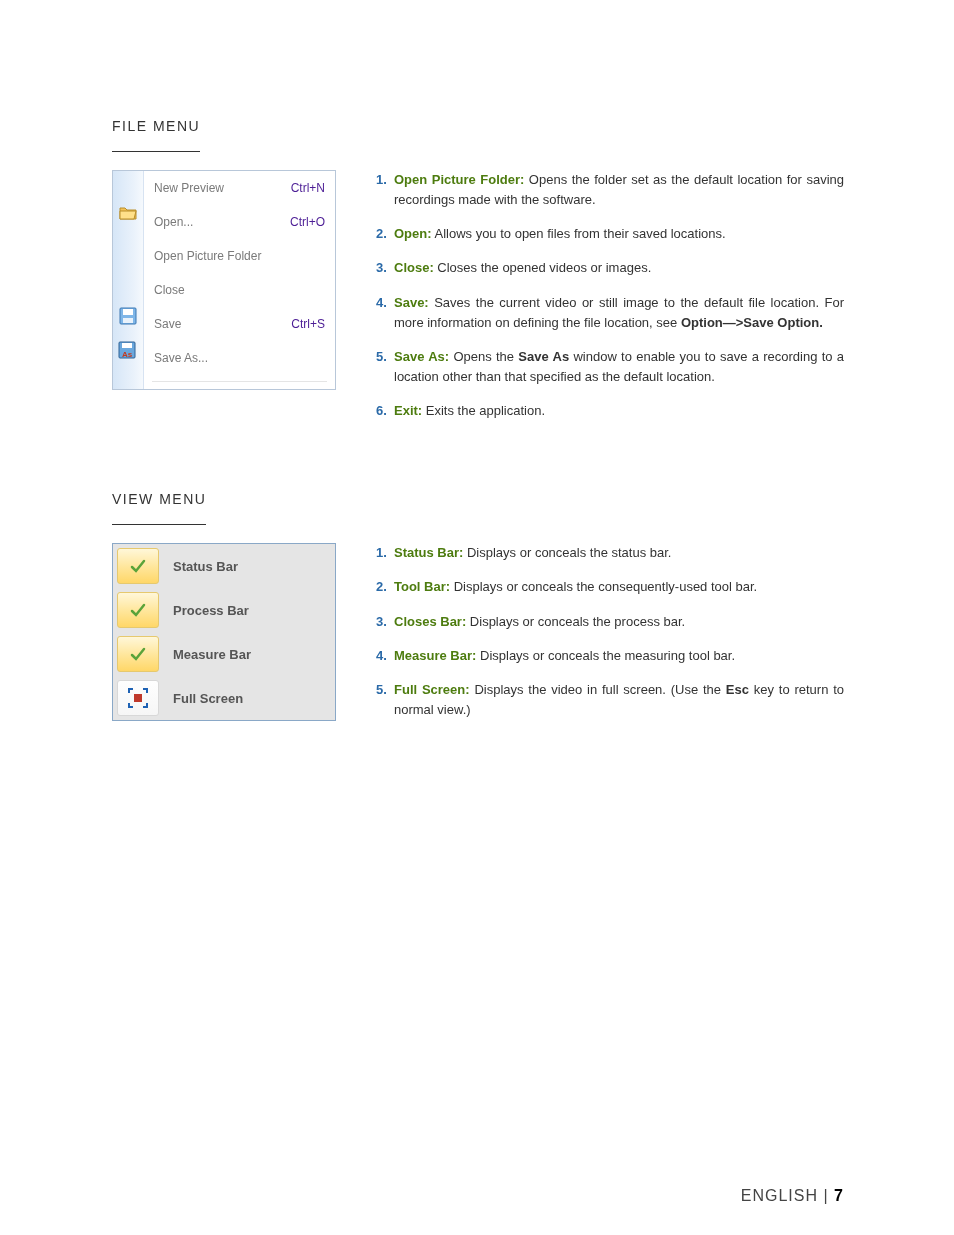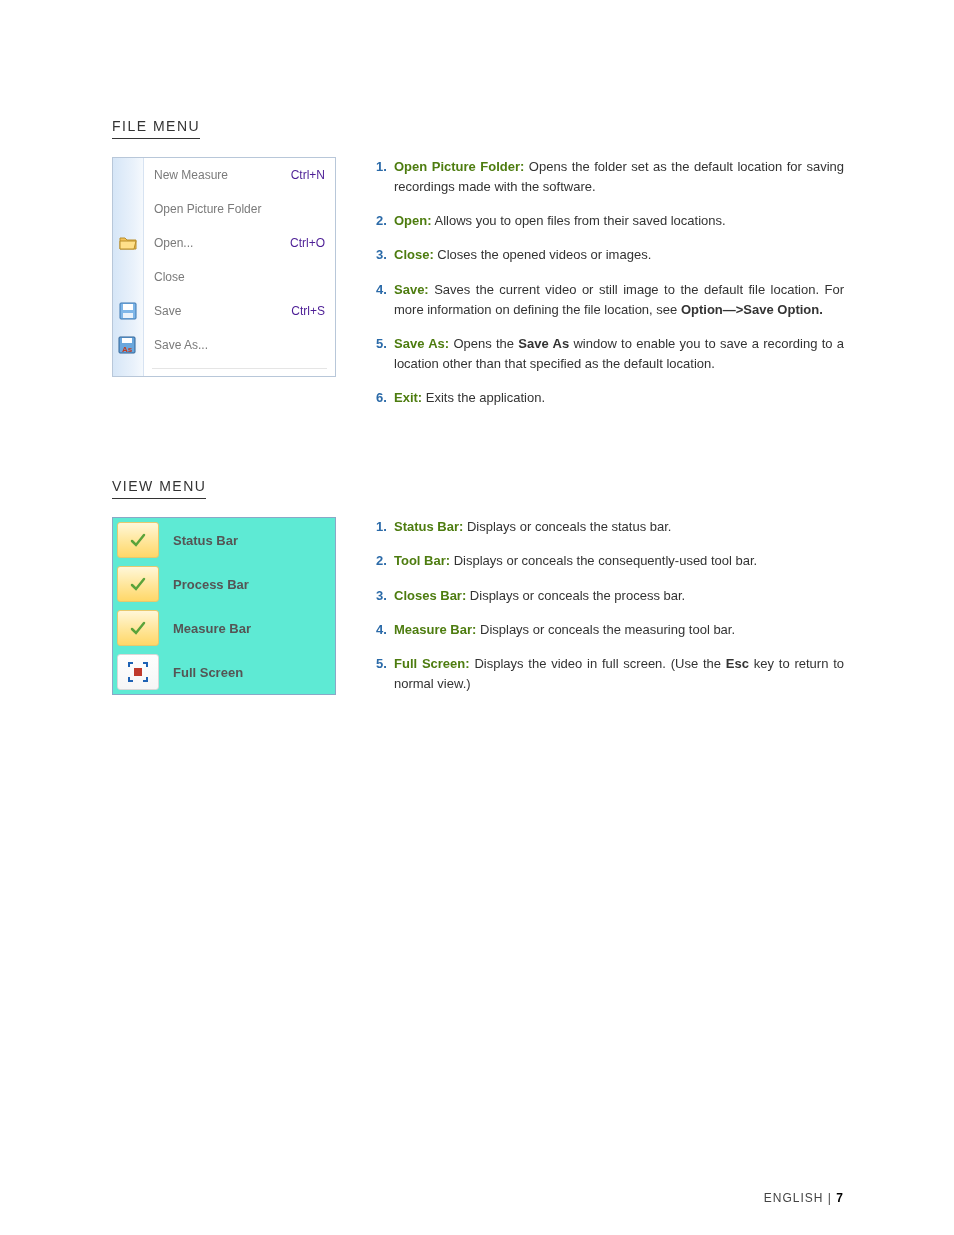--- a/index.html
+++ b/index.html
@@ -9,52 +9,52 @@
     color:#333;font-size:13px;position:relative;
   }
   .page{padding:118px 110px 0 112px;}
   .section-title{
     color:#2b6aa8;font-size:20px;letter-spacing:1.5px;
     font-weight:400;margin:0 0 38px 0;
   }
   .subsection-title{
     font-size:14px;letter-spacing:1.5px;color:#333;
     border-bottom:1px solid #333;display:inline-block;
-    padding-bottom:4px;margin:0 0 18px 0;
+    padding-bottom:17px;margin:0 0 18px 0;
   }
   .block{display:flex;gap:40px;margin-bottom:56px;}
   .menu-col{flex:0 0 224px;}
   .desc-col{flex:1;}
 
   
   .win-menu{
     border:1px solid #b8c7d9;background:#fff;font-size:12px;
     font-family:"Segoe UI",Tahoma,sans-serif;color:#555;
   }
   .win-menu .row{display:flex;align-items:center;height:34px;}
   .win-menu .gutter{
-    width:30px;height:34px;display:flex;align-items:center;
+    width:30px;height:34px;display:flex;
     justify-content:center;
     background:linear-gradient(to right,#d6e6f7 0%,#eaf2fb 70%,#f5f9fd 100%);
     border-right:1px solid #d7e3f2;
   }
   .win-menu .cell{
     flex:1;display:flex;align-items:center;justify-content:space-between;
     padding:0 10px 0 10px;
   }
   .win-menu .label{color:#7a7a7a;}
   .win-menu .kbd{color:#4c1d95;}
   .win-menu .sep-row{display:flex;}
   .win-menu .sep-line{
     flex:1;border-top:1px solid #e5e5e5;margin:6px 8px 6px 8px;
   }
 
   
   .view-menu{
-    border:1px solid #8aa8c7;background:#5eead4;
+    border:1px solid #8aa8c7;background:#e5e5e5;
     font-family:"Segoe UI",Tahoma,sans-serif;font-size:13px;color:#4a4a4a;
   }
   .view-menu .vrow{display:flex;align-items:center;height:44px;}
   .view-menu .vicon{
     width:40px;height:34px;margin:4px 0 4px 4px;
     display:flex;align-items:center;justify-content:center;
     background:linear-gradient(to bottom,#fff7d9 0%,#ffe79e 50%,#ffd768 100%);
     border:1px solid #e6c96e;border-radius:3px;
   }
   .view-menu .vrow:last-child .vicon{
@@ -69,62 +69,62 @@
     display:flex;margin-bottom:14px;line-height:1.55;text-align:justify;
   }
   .desc-list .num{color:#2b6aa8;font-weight:700;width:18px;flex:0 0 18px;}
   .desc-list .term{color:#4d7c0f;font-weight:700;}
   .desc-list .body{flex:1;}
   .term-bold-italic{font-weight:700;}
 
   
   .footer{
     position:absolute;bottom:30px;right:110px;
-    font-size:12px;letter-spacing:1px;color:#444;
+    font-size:16px;letter-spacing:1px;color:#444;
   }
   .footer .pn{font-weight:700;color:#000;}
 </style>
 </head>
 <body>
 
 <div class="page">
 
   
   <div class="subsection-title">FILE MENU</div>
 
   <div class="block">
     <div class="menu-col">
       <div class="win-menu">
 
         <div class="row">
           <div class="gutter"></div>
           <div class="cell">
-            <span class="label">New Measure</span>
+            <span class="label">New Preview</span>
             <span class="kbd">Ctrl+N</span>
-          </div>
-        </div>
-
-        <div class="row">
-          <div class="gutter"></div>
-          <div class="cell">
-            <span class="label">Open Picture Folder</span>
-            <span class="kbd"></span>
           </div>
         </div>
 
         <div class="row">
           <div class="gutter">
             <svg width="18" height="16" viewBox="0 0 18 16">
               <path d="M1 3h5l2 2h9v9H1z" fill="#f3c258" stroke="#b98e2a"></path>
               <path d="M1 6h16l-2 8H1z" fill="#ffe08a" stroke="#b98e2a"></path>
             </svg>
           </div>
           <div class="cell">
             <span class="label">Open...</span>
             <span class="kbd">Ctrl+O</span>
+          </div>
+        </div>
+
+        <div class="row">
+          <div class="gutter"></div>
+          <div class="cell">
+            <span class="label">Open Picture Folder</span>
+            <span class="kbd"></span>
           </div>
         </div>
 
         <div class="row">
           <div class="gutter"></div>
           <div class="cell">
             <span class="label">Close</span>
             <span class="kbd"></span>
           </div>
         </div>

